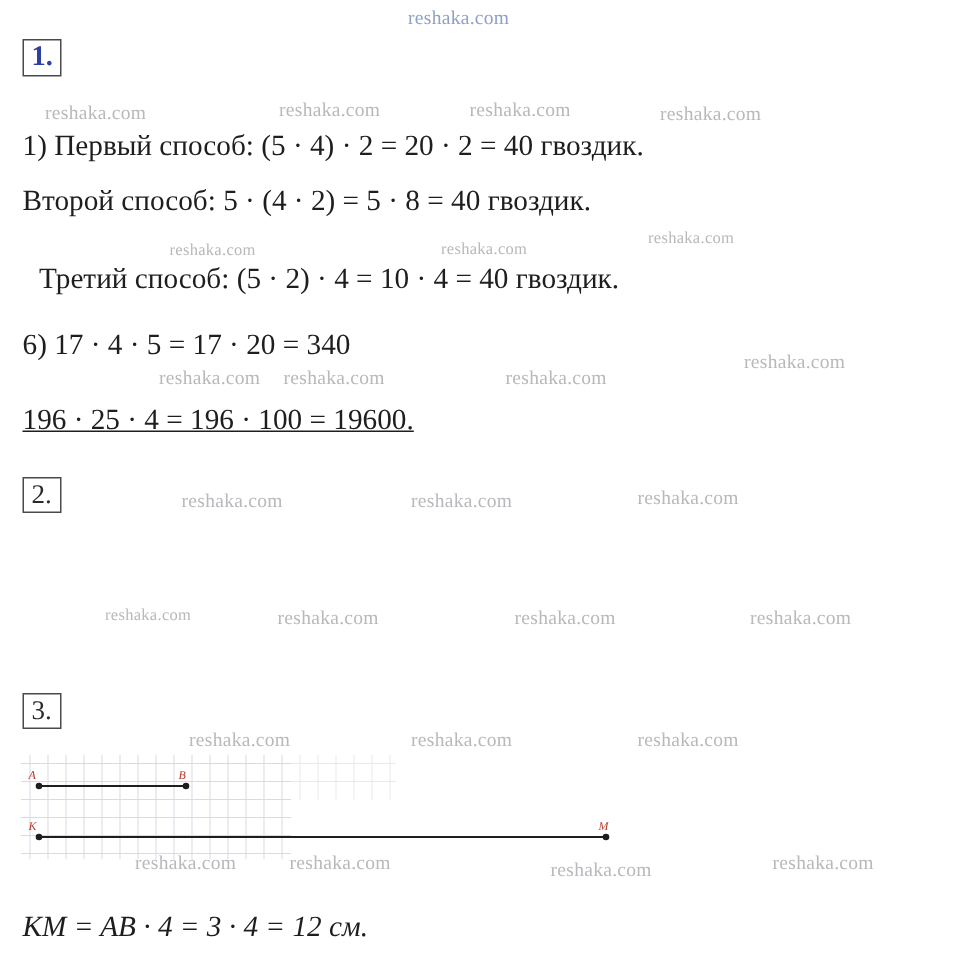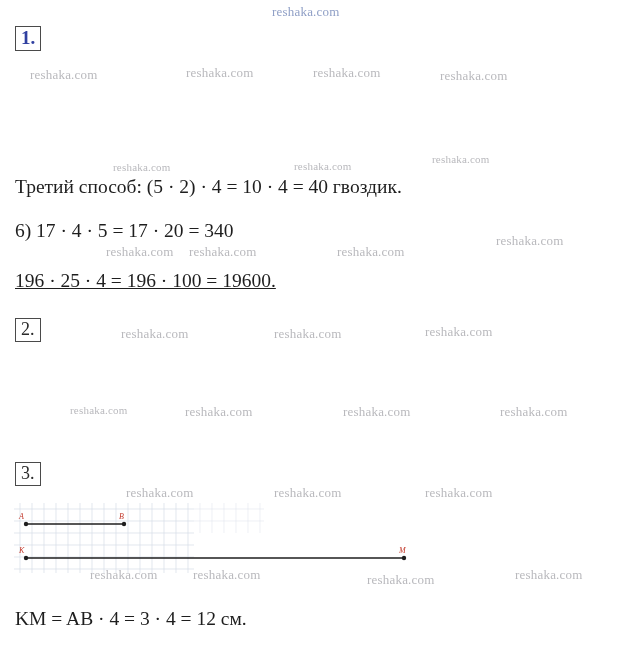--- a/index.html
+++ b/index.html
@@ -55,20 +55,21 @@
   }
   
   .line {
     position: absolute;
     font-family: "Liberation Serif", serif;
     font-size: 19.5px;
     color: #1e1e1e;
     white-space: nowrap;
   }
   .line.ital {
+    font-style: italic;
   }
   
   .figure {
     position: absolute;
   }
   .grid-canvas {
     position: absolute;
     left: 0;
     top: 0;
   }
@@ -109,21 +110,23 @@
     <div class="wm" style="left:274px; top:485px;">reshaka.com</div>
     <div class="wm" style="left:425px; top:485px;">reshaka.com</div>
     <div class="wm" style="left:90px;  top:567px;">reshaka.com</div>
     <div class="wm" style="left:193px; top:567px;">reshaka.com</div>
     <div class="wm" style="left:367px; top:572px;">reshaka.com</div>
     <div class="wm" style="left:515px; top:567px;">reshaka.com</div>
   </div>
 
   <div class="task-num first" style="left:15px; top:26px;">1.</div>
 
-  <div class="line" style="left:15px; top:176px;text-align:center;">Третий  способ:   (5 · 2) · 4 = 10 · 4 = 40 гвоздик.</div>
+  <div class="line" style="left:15px; top:87px;">1) Первый способ:  (5 · 4) · 2 = 20 · 2 = 40 гвоздик.</div>
+  <div class="line" style="left:15px; top:124px;">Второй способ:    5 · (4 · 2) = 5 · 8 = 40 гвоздик.</div>
+  <div class="line" style="left:26px; top:176px;text-align:center;">Третий  способ:   (5 · 2) · 4 = 10 · 4 = 40 гвоздик.</div>
   <div class="line" style="left:15px; top:220px;">6) 17 · 4 · 5 = 17 · 20 = 340</div>
   <div class="line" style="left:15px; top:270px;text-decoration:underline;">196 · 25 · 4 = 196 · 100 = 19600.</div>
 
   <div class="task-num" style="left:15px; top:318px;">2.</div>
 
   <div class="task-num" style="left:15px; top:462px;">3.</div>
 
   <div class="figure" style="left:14px; top:503px; width:410px; height:70px;">
     <svg class="grid-canvas" width="410" height="70" viewBox="0 0 410 70">
 

